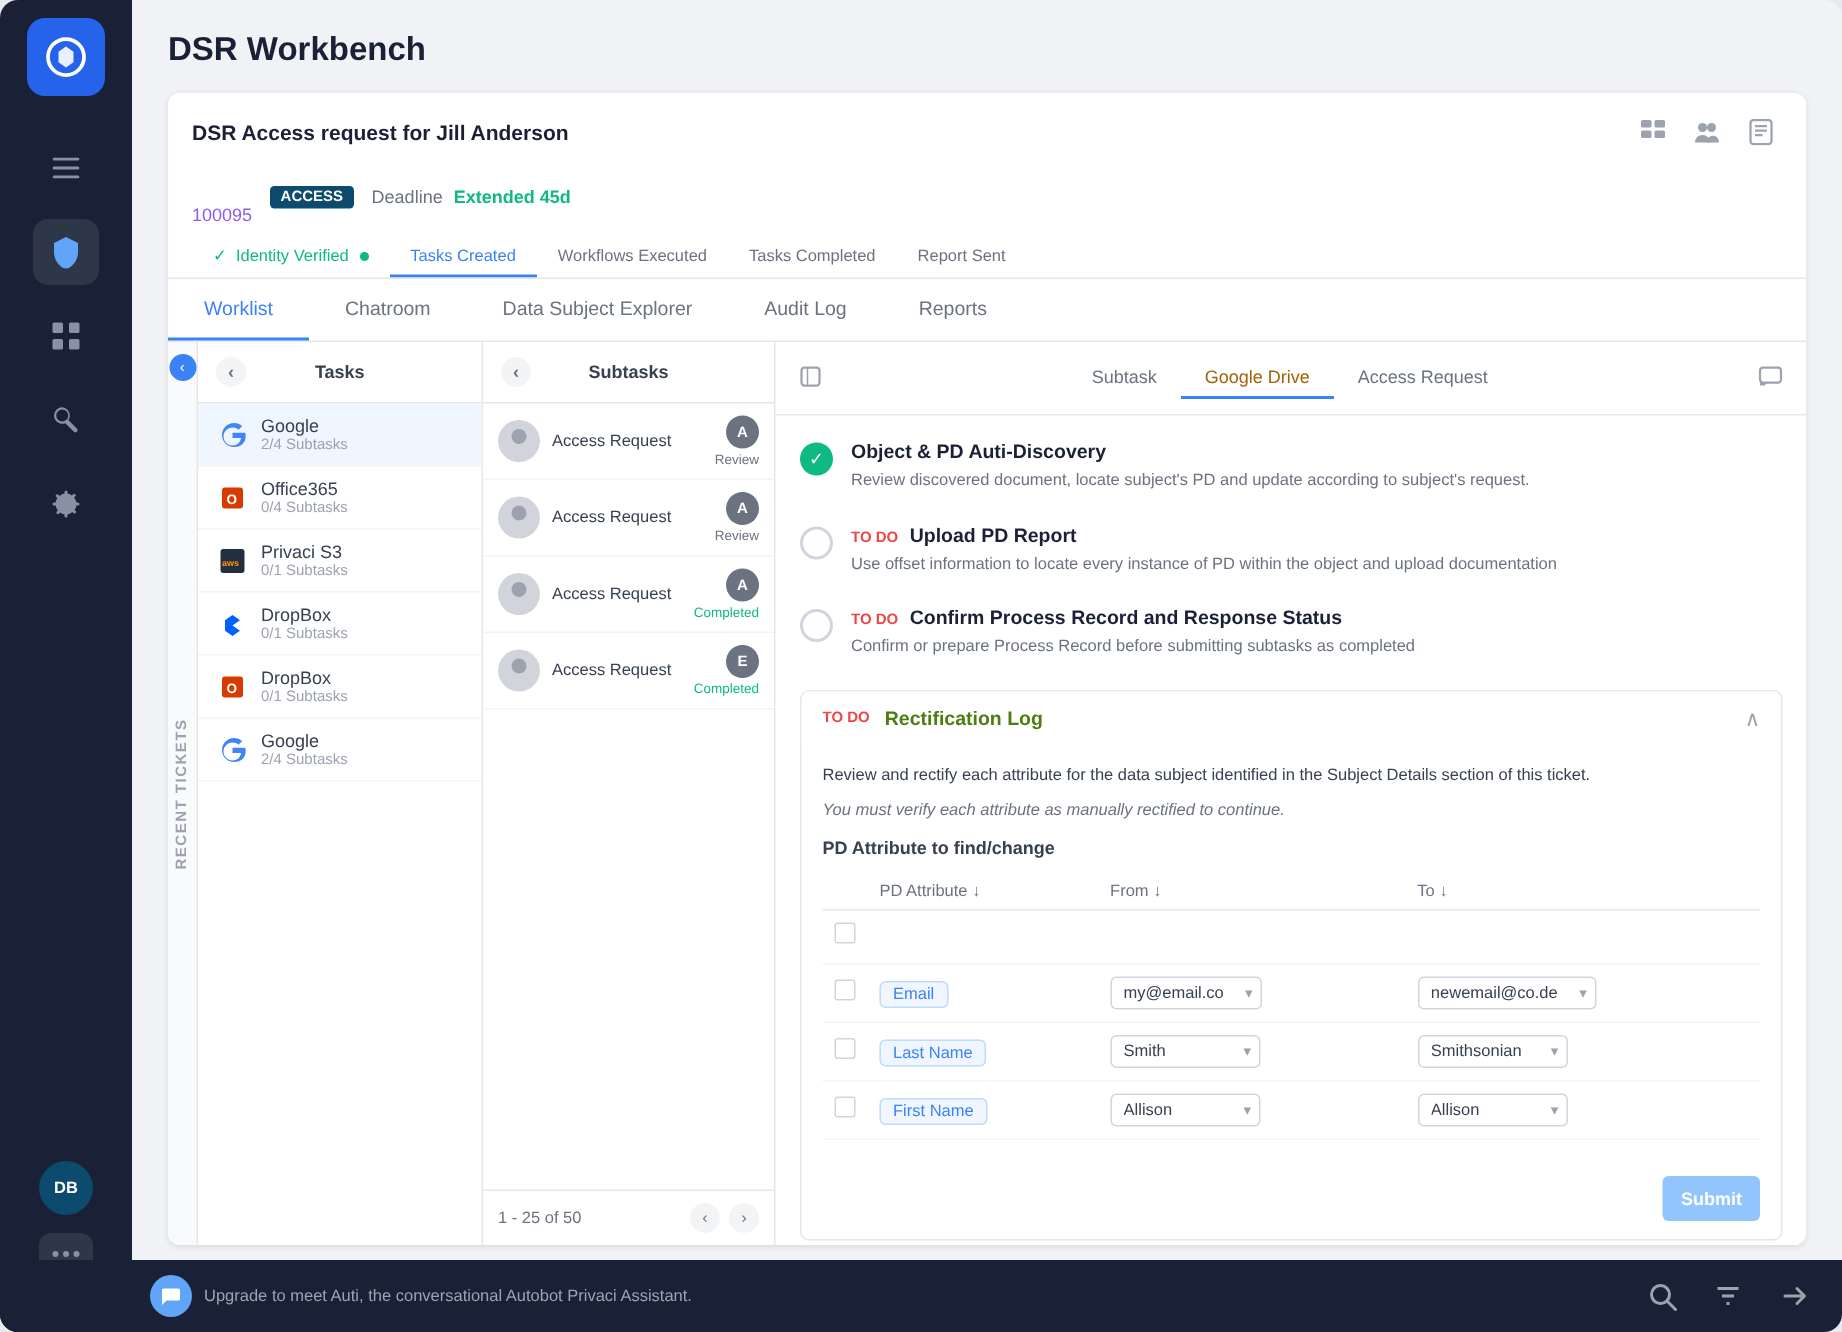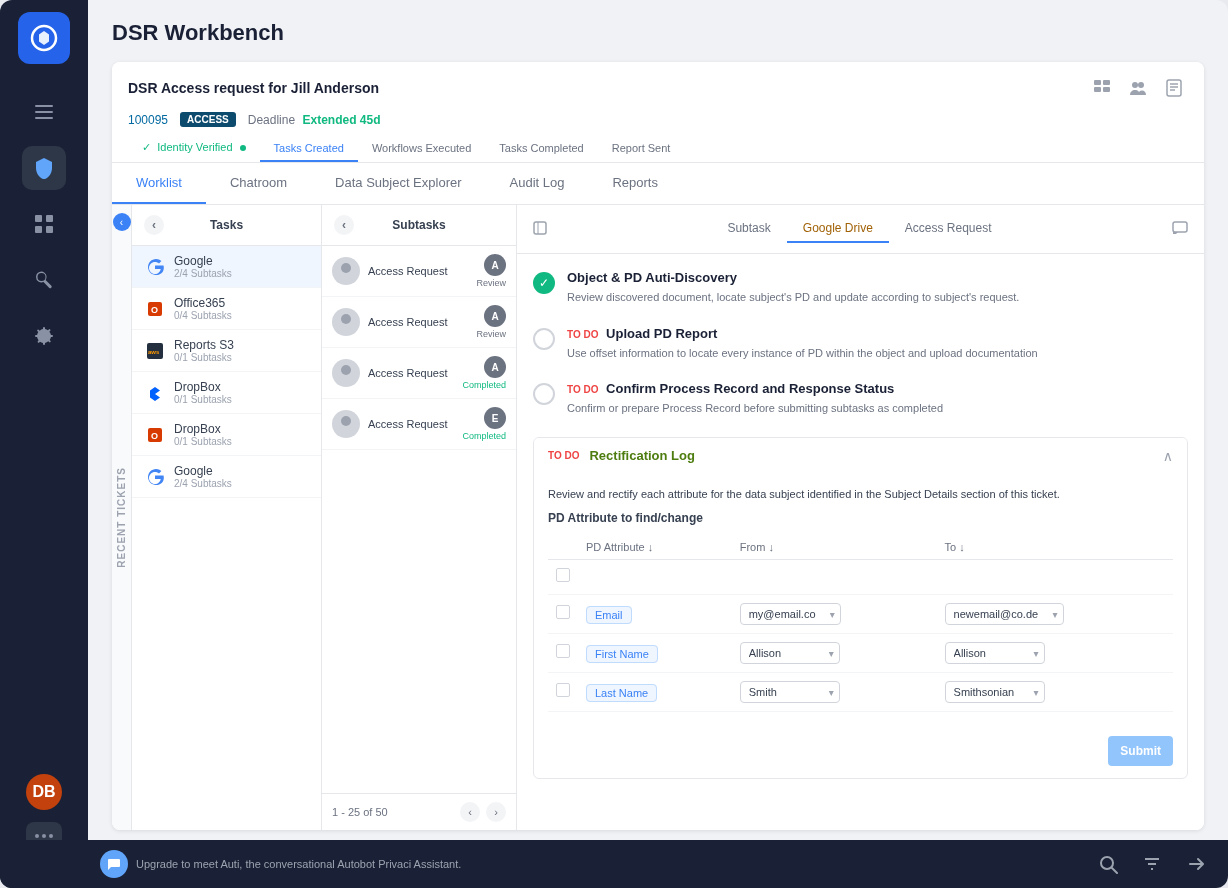--- a/index.html
+++ b/index.html
@@ -16,23 +16,23 @@
       display: flex; align-items: center; justify-content: center; margin-bottom: 20px;
       color: white; font-size: 22px; font-weight: bold;
     }
     .sidebar-icon {
       width: 44px; height: 44px; display: flex; align-items: center; justify-content: center;
       border-radius: 10px; margin: 6px 0; cursor: pointer; color: #8892a4; font-size: 20px;
     }
     .sidebar-icon.active { background: #2d3748; color: white; }
     .sidebar-bottom { margin-top: auto; }
     .sidebar-avatar {
-      width: 36px; height: 36px; border-radius: 50%; background: #c2410c;
+      width: 36px; height: 36px; border-radius: 50%; background: #0c4a6e;
       display: flex; align-items: center; justify-content: center;
-      color: white; font-size: 16px; font-weight: bold; margin: 6px 0; cursor: pointer;
+      color: white; font-size: 11px; font-weight: bold; margin: 6px 0; cursor: pointer;
     }
     .sidebar-dots {
       width: 36px; height: 36px; border-radius: 8px; background: #2d3748;
       display: flex; align-items: center; justify-content: center;
       color: #8892a4; font-size: 18px; cursor: pointer; margin: 6px 0;
     }
 
     
     .main {
       position: absolute; left: 88px; top: 0; right: 0; bottom: 0;
@@ -385,21 +385,21 @@
             <svg width="16" height="18" viewBox="0 0 16 18">
                 <rect x="1" y="1" width="14" height="16" rx="2" fill="none" stroke="#9ca3af" stroke-width="1.5"></rect>
                 <line x1="4" y1="5" x2="12" y2="5" stroke="#9ca3af" stroke-width="1.5"></line>
                 <line x1="4" y1="8" x2="12" y2="8" stroke="#9ca3af" stroke-width="1.5"></line>
                 <line x1="4" y1="11" x2="9" y2="11" stroke="#9ca3af" stroke-width="1.5"></line>
               </svg>
           </div>
         </div>
       </div>
       <div style="display:flex; align-items:center; gap:12px; margin-bottom:8px;">
-        <span style="font-size:12px; color:#0369a1;">100095</span>
+        <span style="font-size:12px; color:#8b5cf6;margin-top:24px;">100095</span>
         <span class="badge-access">ACCESS</span>
         <span class="deadline-text">
           <span>Deadline</span>
           <span class="deadline-val" style="margin-left:4px;">Extended 45d</span>
         </span>
       </div>
       <div class="progress-tabs">
         <div class="progress-tab done">
           <span style="color:#10b981;">✓</span>
           <span style="margin-left:3px;">Identity Verified</span>
@@ -478,21 +478,21 @@
           </div>
 
           <div class="task-item">
             <div class="task-logo aws">
               <svg width="18" height="18" viewBox="0 0 18 18">
                   <rect x="1" y="1" width="16" height="16" rx="2" fill="#232f3e"></rect>
                   <text x="2" y="12" font-size="6" fill="#ff9900" font-weight="bold">aws</text>
                 </svg>
             </div>
             <div class="task-info">
-              <div class="task-name">Reports S3</div>
+              <div class="task-name">Privaci S3</div>
               <div class="task-sub">0/1 Subtasks</div>
             </div>
           </div>
 
           <div class="task-item">
             <div class="task-logo dropbox">
               <svg width="18" height="18" viewBox="0 0 18 18">
                   <path d="M9 3L4 6.5L9 10L4 13.5L9 17L14 13.5L9 10L14 6.5L9 3zM4 13.5L9 10L4 6.5L4 13.5z" fill="#0061ff"></path>
                 </svg>
             </div>
@@ -674,20 +674,21 @@
           <div class="rect-section">
             <div class="rect-header">
               <div class="rect-header-left">
                 <span class="todo-label">TO DO</span>
                 <span style="font-size:13px; font-weight:600; color:#4d7c0f;">Rectification Log</span>
               </div>
               <div style="color:#9ca3af; font-size:14px;">∧</div>
             </div>
             <div class="rect-body">
               <p class="rect-desc">Review and rectify each attribute for the data subject identified in the Subject Details section of this ticket.</p>
+              <p class="rect-note">You must verify each attribute as manually rectified to continue.</p>
 
               <div class="pd-section-title">PD Attribute to find/change</div>
 
               <table class="pd-table">
                 <thead>
                   <tr>
                     <th style="width:30px;"></th>
                     <th>PD Attribute ↓</th>
                     <th>From ↓</th>
                     <th>To ↓</th>
@@ -713,50 +714,50 @@
                     <td>
                       <div class="select-wrap">
                         <select class="pd-select">
                           <option value="newemail@co.de">newemail@co.de</option>
                         </select>
                       </div>
                     </td>
                   </tr>
                   <tr>
                     <td><div class="pd-checkbox"></div></td>
+                    <td><span class="pd-tag">Last Name</span></td>
+                    <td>
+                      <div class="select-wrap">
+                        <select class="pd-select">
+                          <option value="Smith">Smith</option>
+                        </select>
+                      </div>
+                    </td>
+                    <td>
+                      <div class="select-wrap">
+                        <select class="pd-select">
+                          <option value="Smithsonian">Smithsonian</option>
+                        </select>
+                      </div>
+                    </td>
+                  </tr>
+                  <tr>
+                    <td><div class="pd-checkbox"></div></td>
                     <td><span class="pd-tag">First Name</span></td>
                     <td>
                       <div class="select-wrap">
                         <select class="pd-select">
                           <option value="Allison">Allison</option>
                         </select>
                       </div>
                     </td>
                     <td>
                       <div class="select-wrap">
                         <select class="pd-select">
                           <option value="Allison">Allison</option>
-                        </select>
-                      </div>
-                    </td>
-                  </tr>
-                  <tr>
-                    <td><div class="pd-checkbox"></div></td>
-                    <td><span class="pd-tag">Last Name</span></td>
-                    <td>
-                      <div class="select-wrap">
-                        <select class="pd-select">
-                          <option value="Smith">Smith</option>
-                        </select>
-                      </div>
-                    </td>
-                    <td>
-                      <div class="select-wrap">
-                        <select class="pd-select">
-                          <option value="Smithsonian">Smithsonian</option>
                         </select>
                       </div>
                     </td>
                   </tr>
                 </tbody>
               </table>
 
               <div style="text-align:right; margin-top:12px;">
                 <button class="submit-btn">Submit</button>
               </div>

